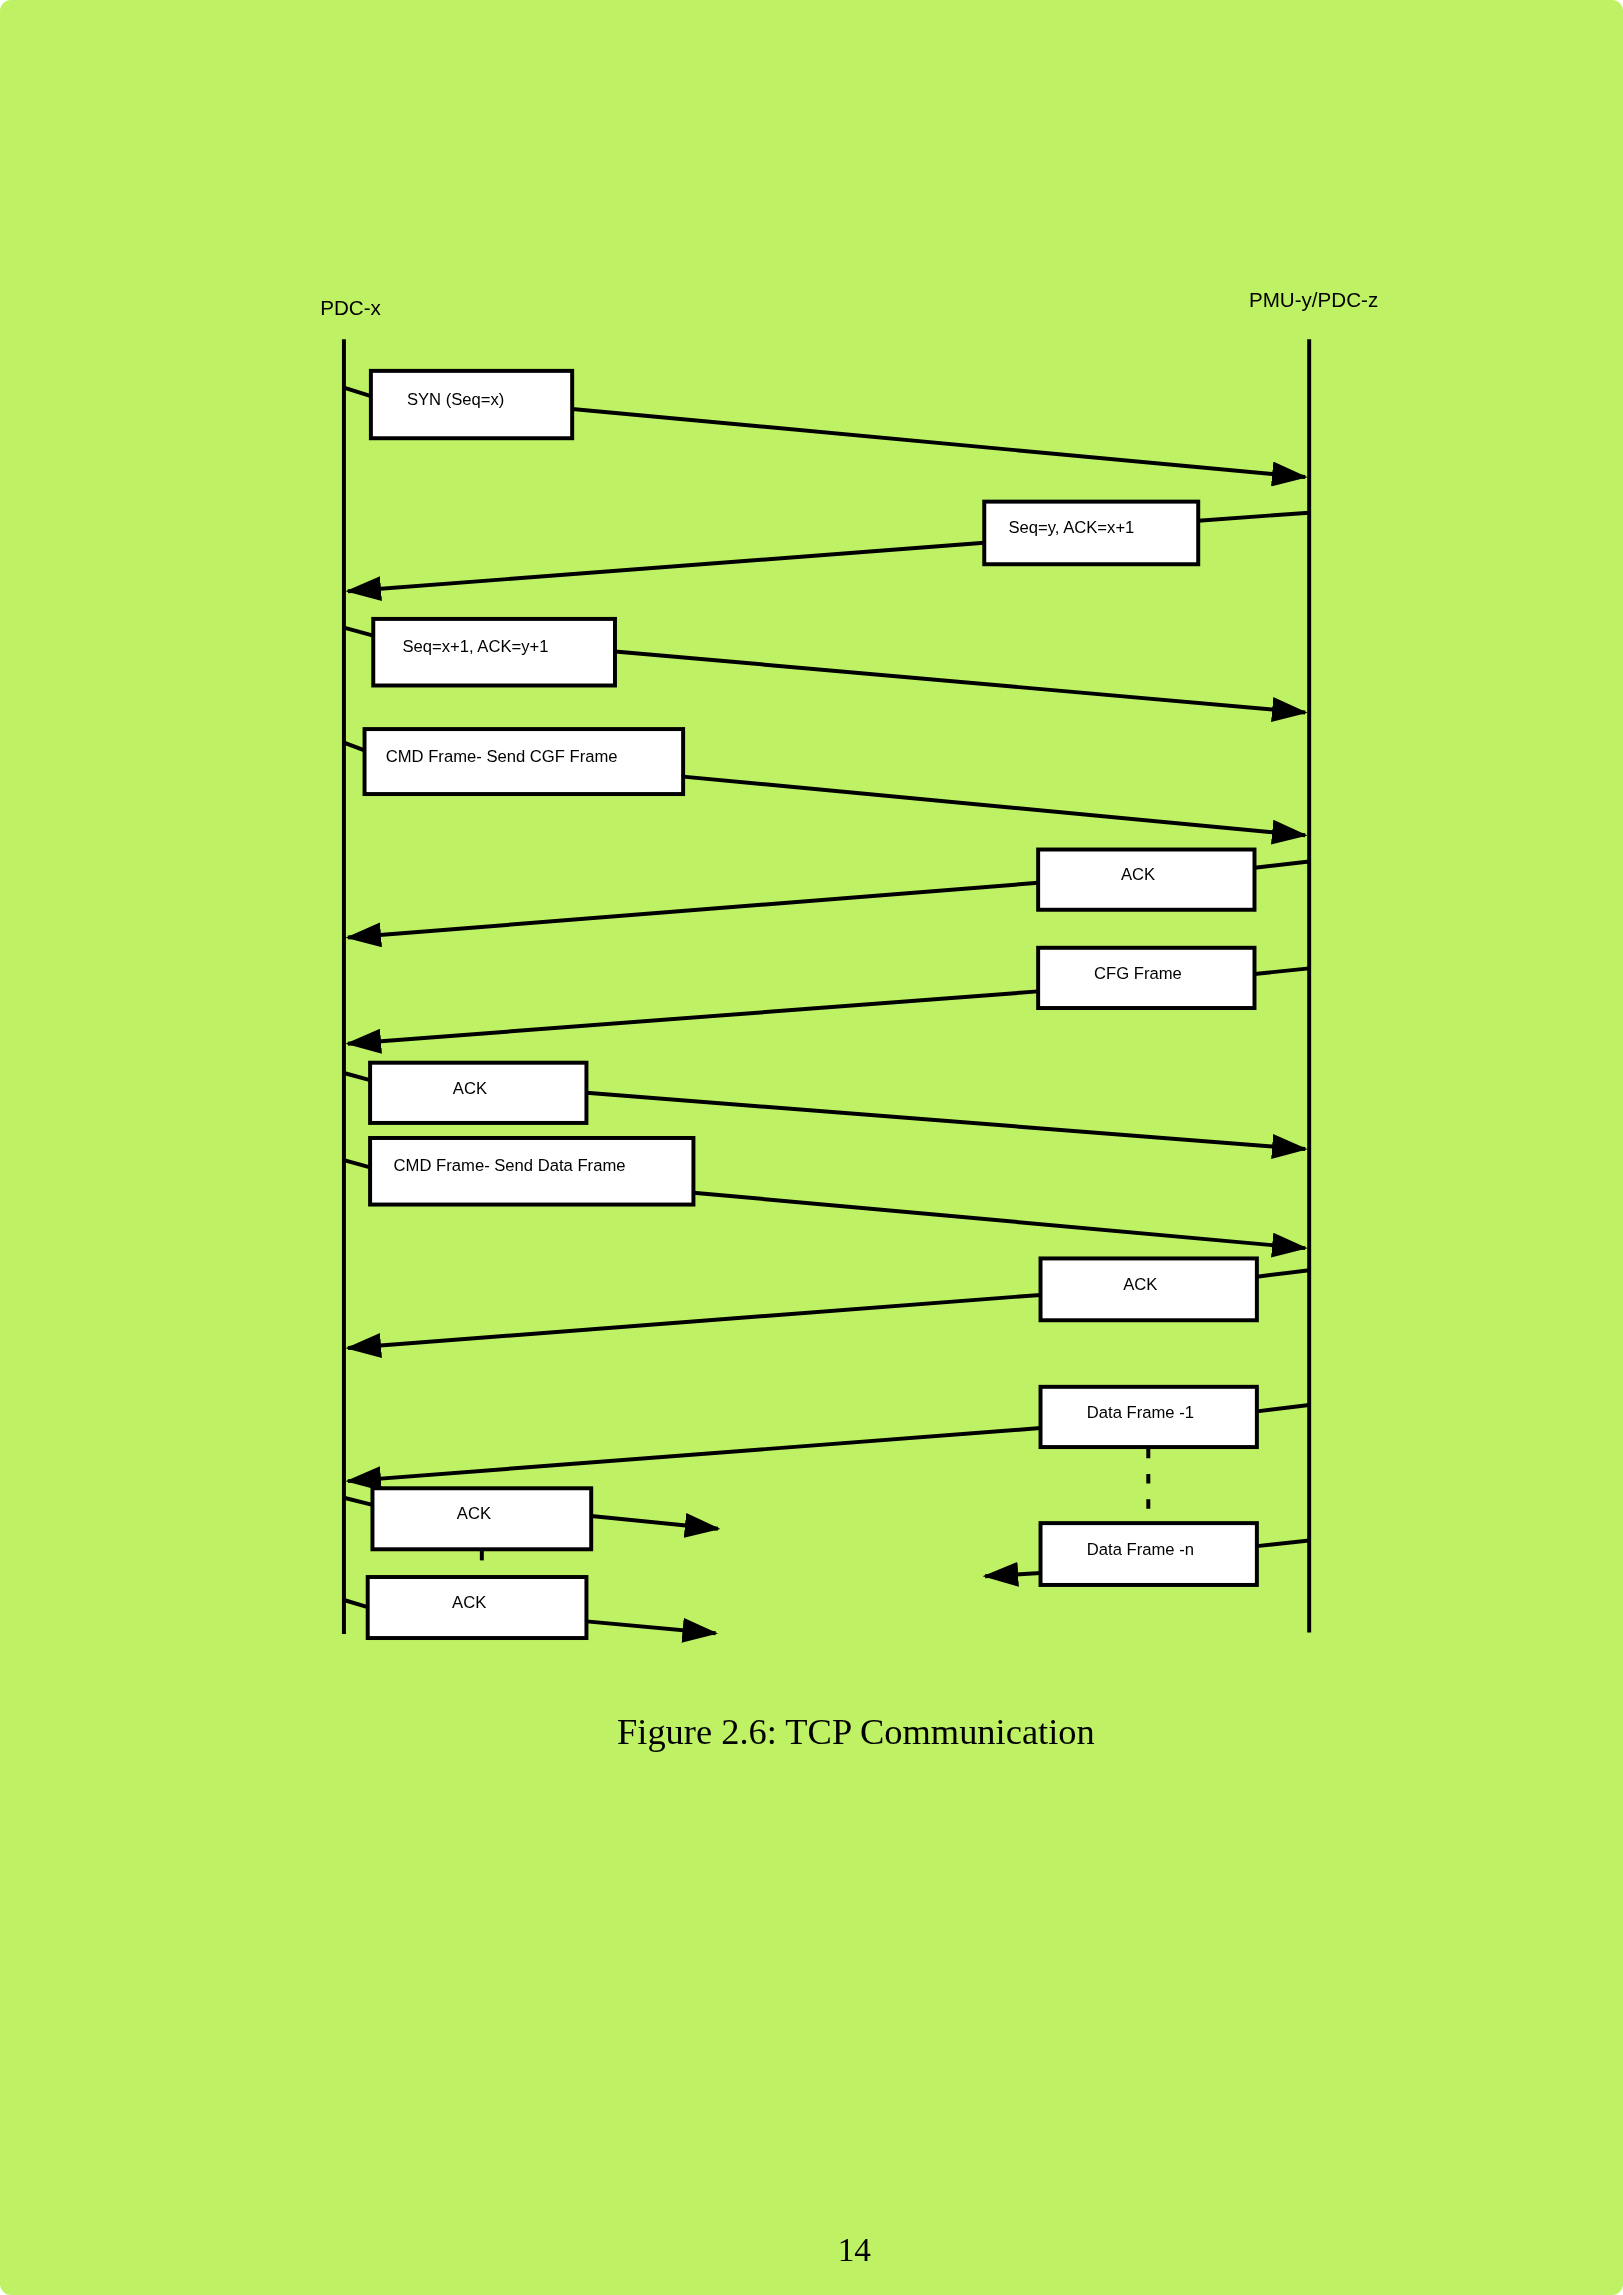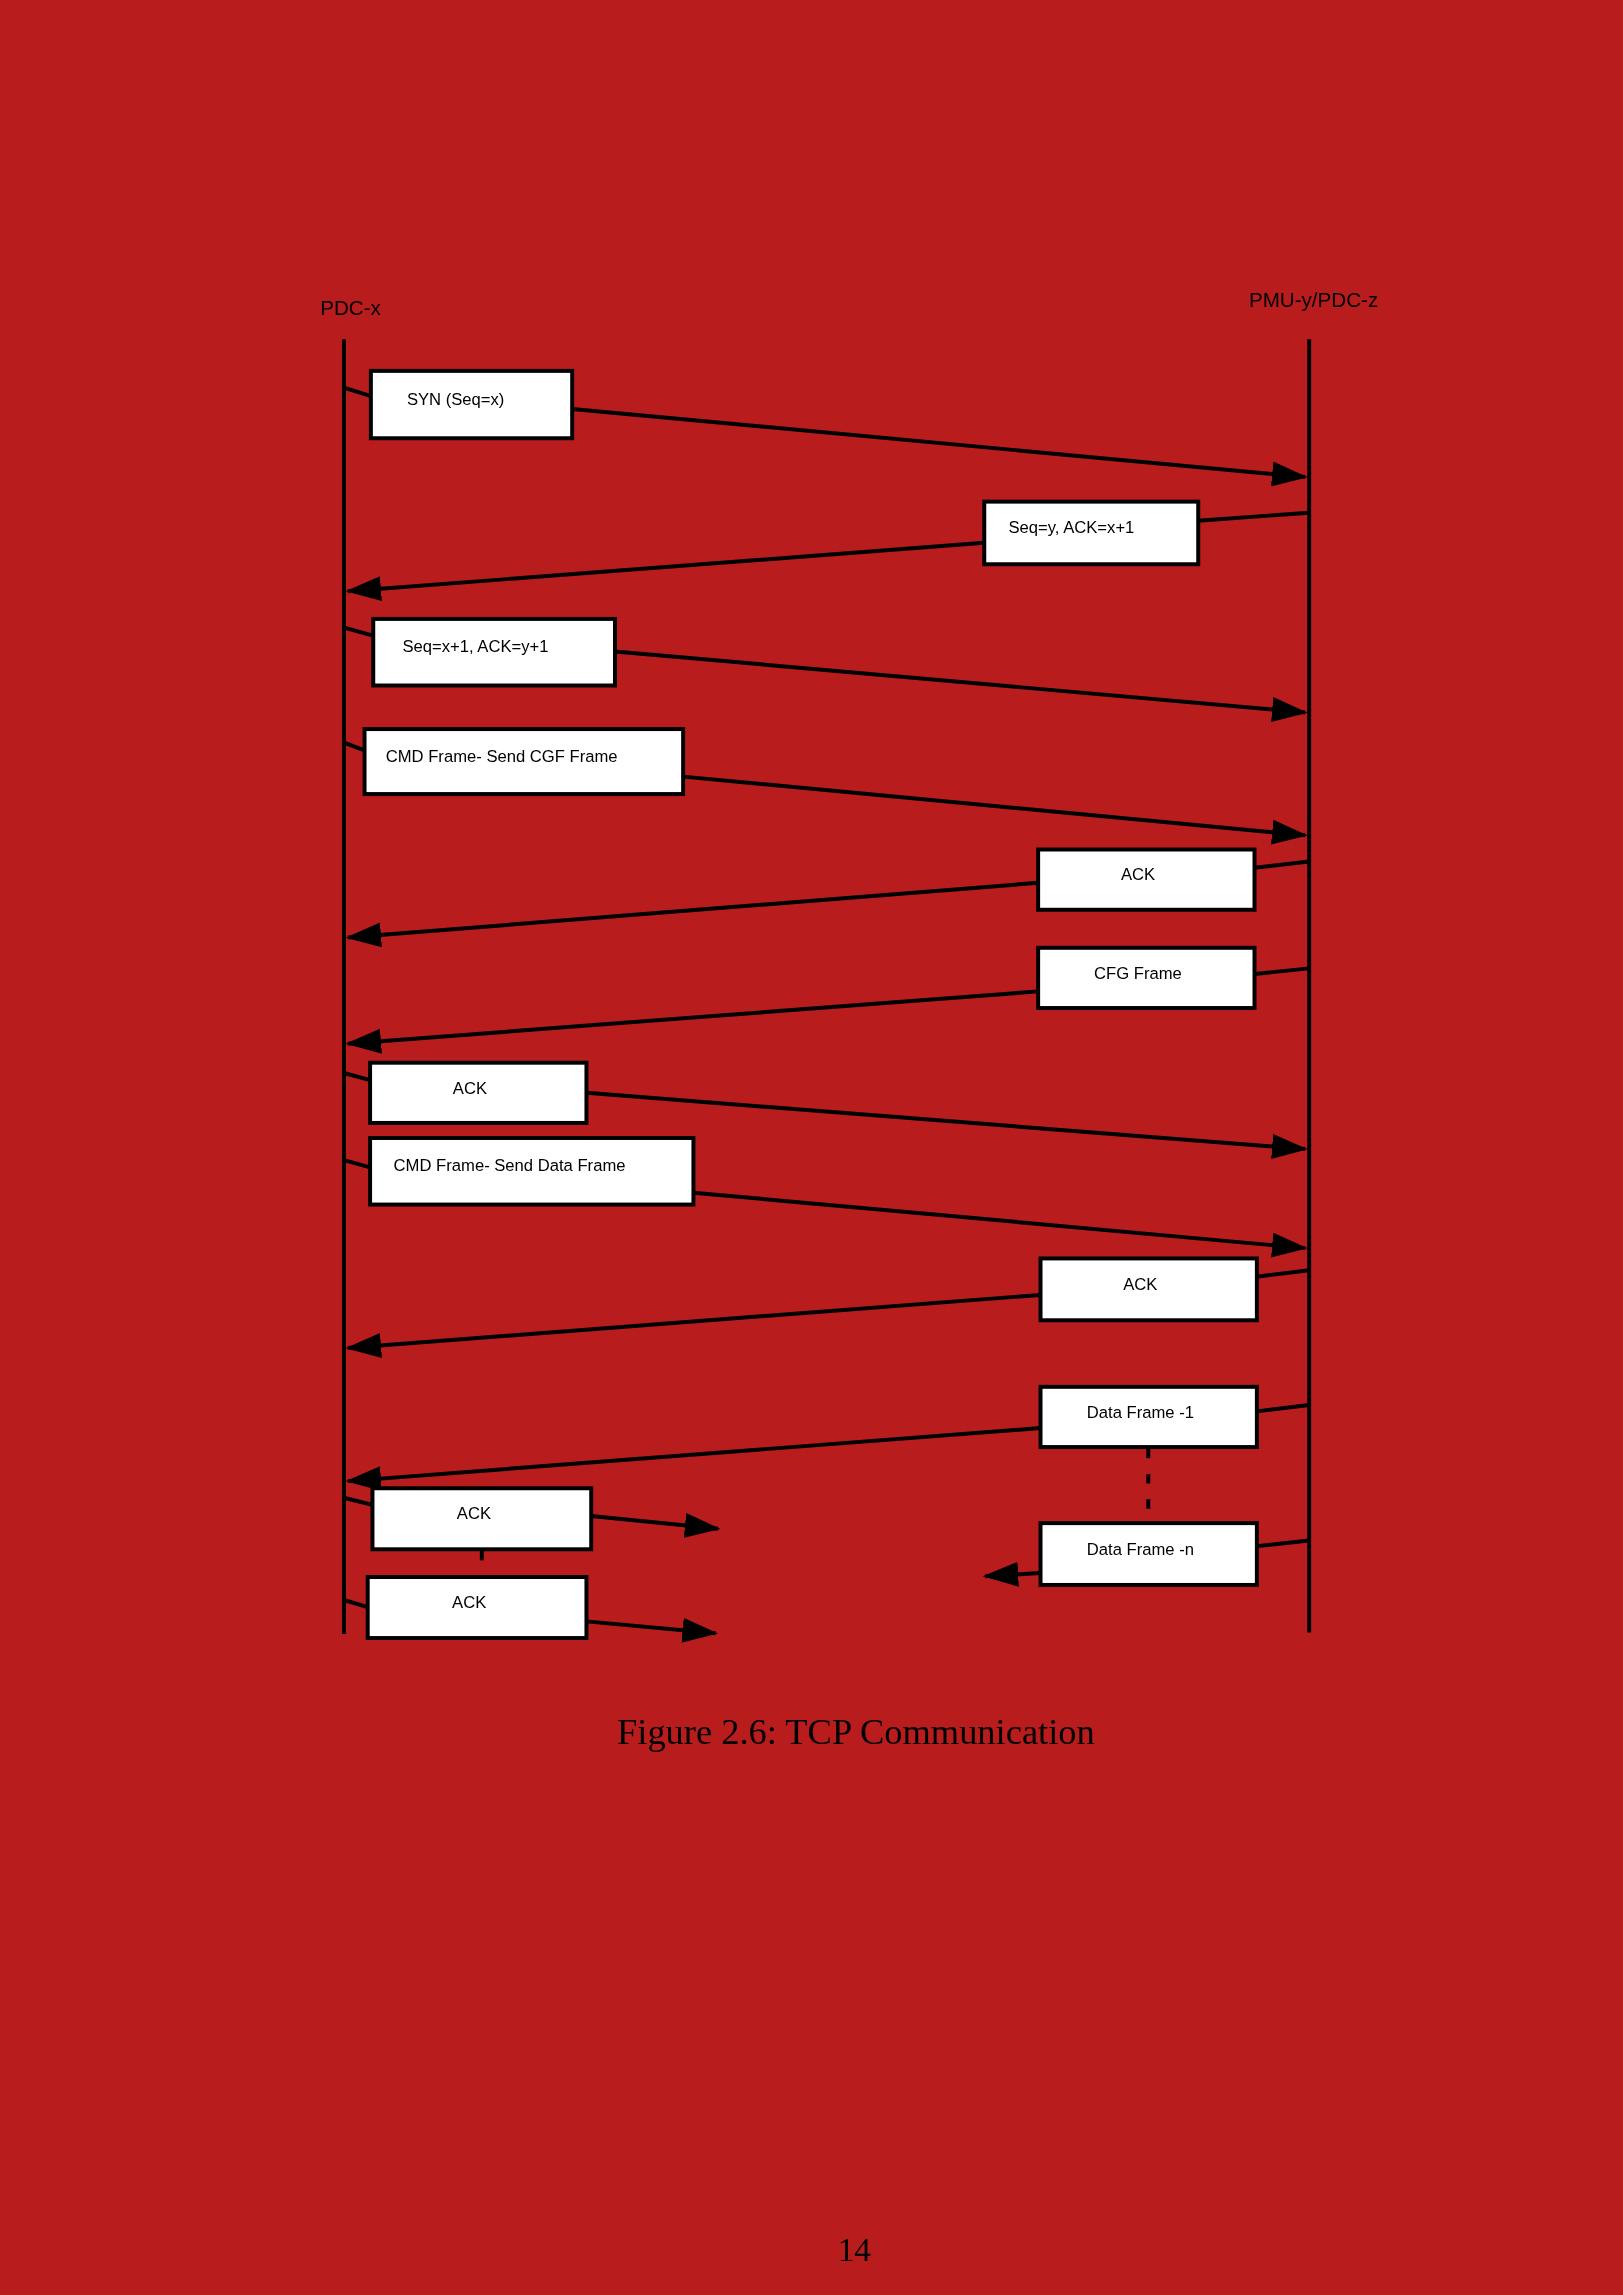--- a/index.html
+++ b/index.html
@@ -4,22 +4,23 @@
 <style>
   html, body {
     margin: 0;
     padding: 0;
     background: #ffffff;
   }
   .page {
     position: relative;
     width: 1623px;
     height: 2295px;
-    background: #b91c1c;
+    background: #bef264;
     overflow: hidden;
+    border-radius: 11px;
   }
   svg.diagram {
     position: absolute;
     left: 0;
     top: 0;
     width: 1623px;
     height: 2295px;
   }
   .lifeline {
     stroke: #000000;

